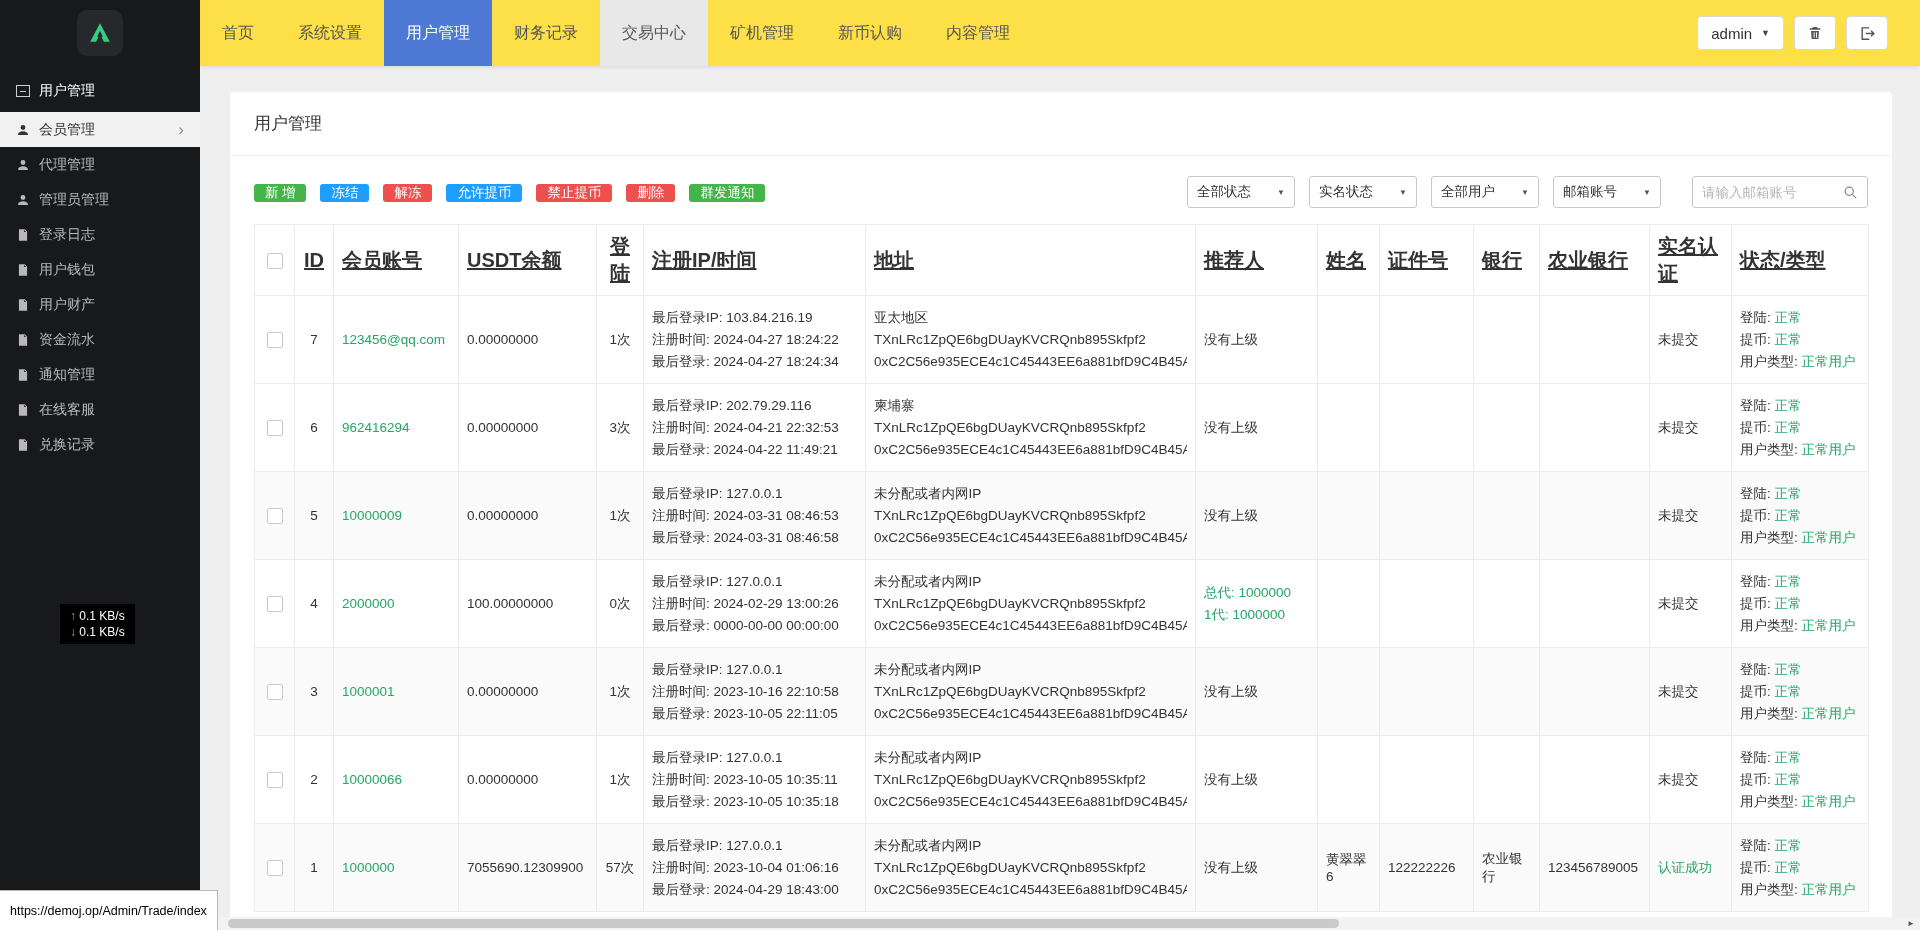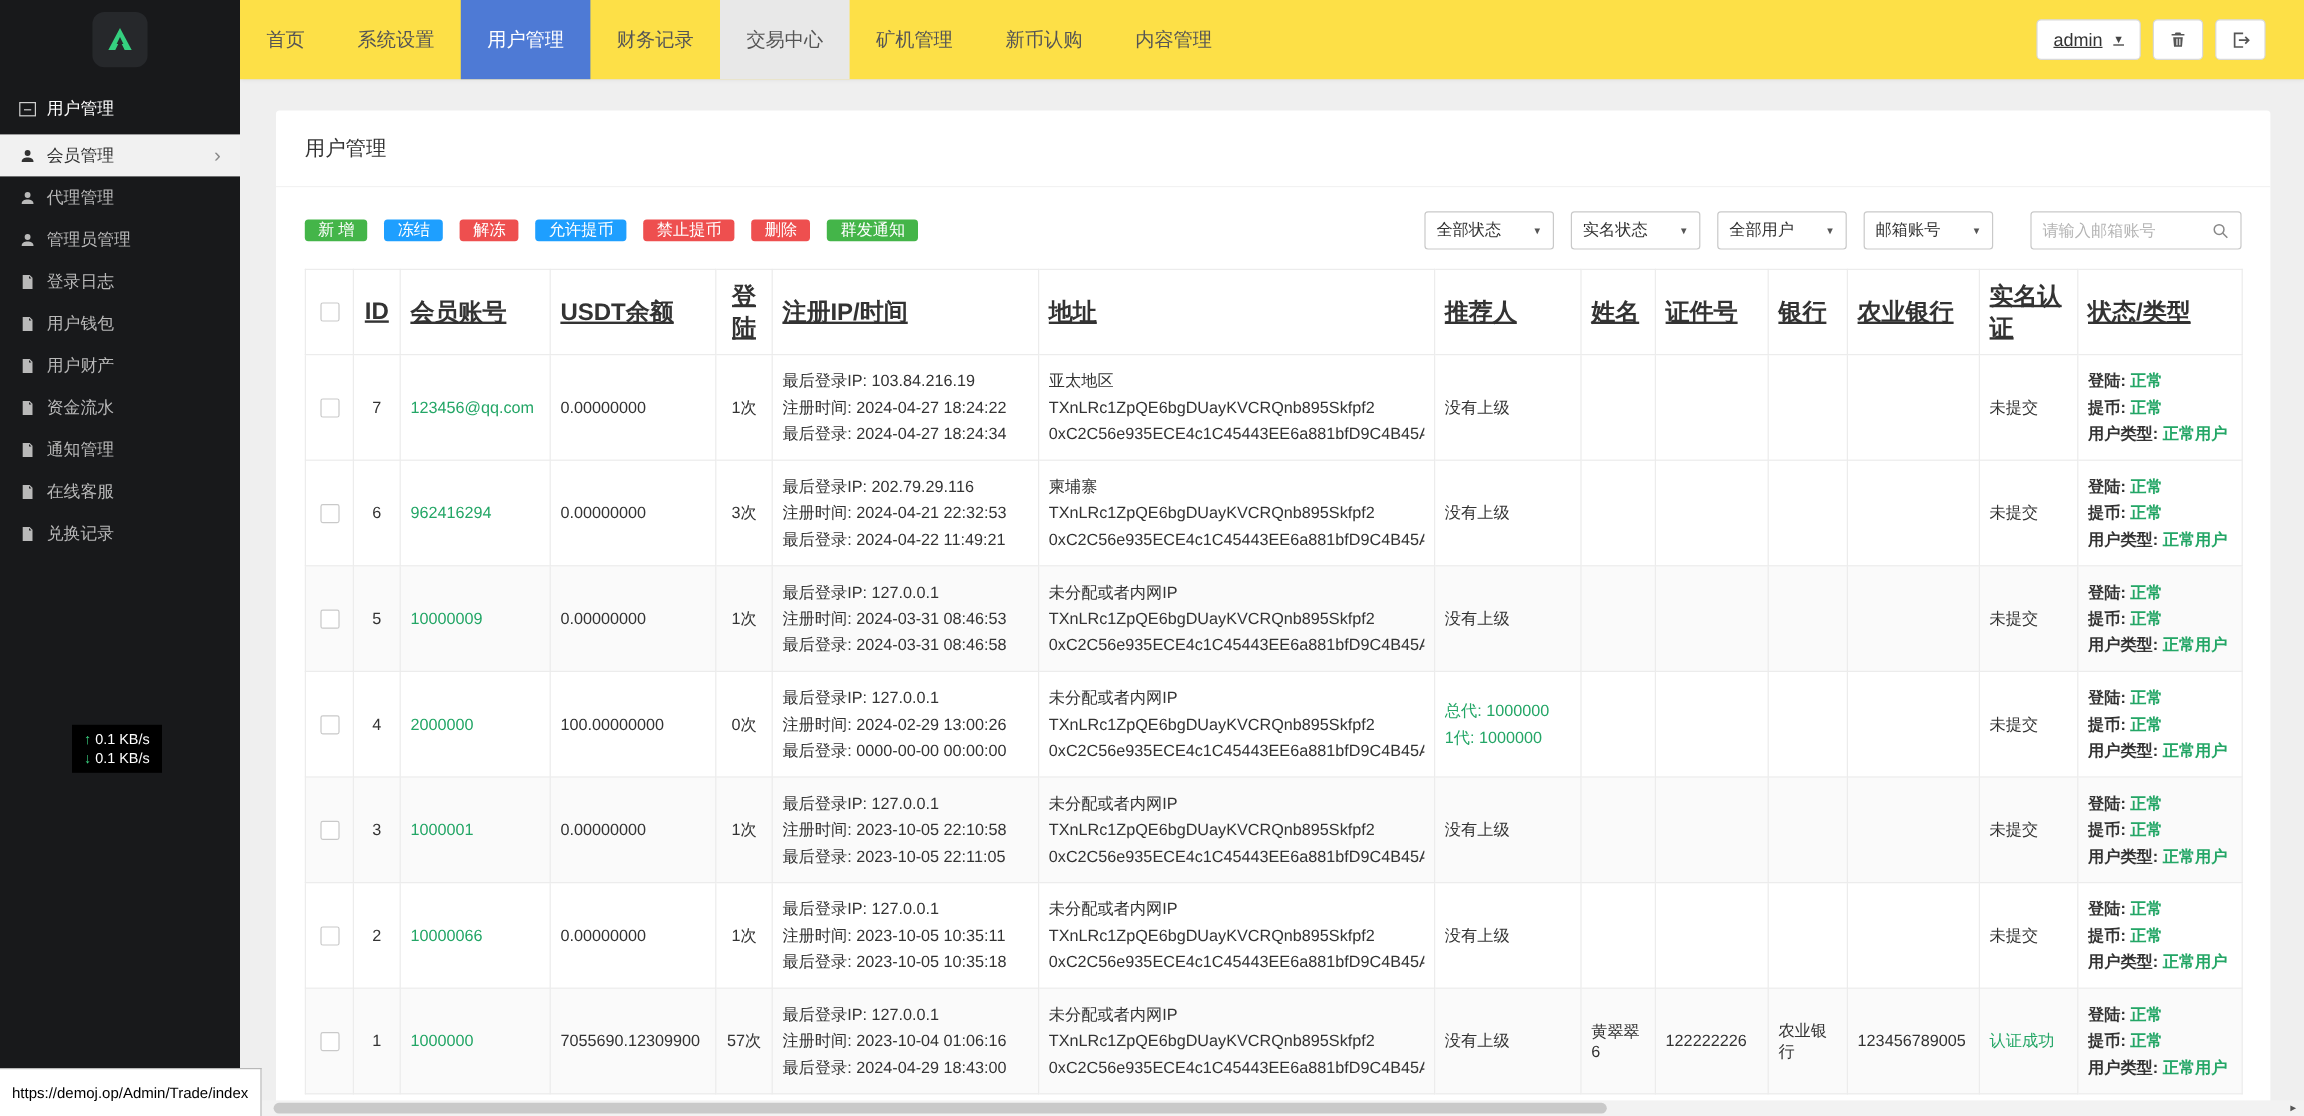--- a/index.html
+++ b/index.html
@@ -22,21 +22,21 @@
   .menu-item .chev { margin-left:auto; color:#8a8a8a; font-size:17px; line-height:1; }
   .net-box { position:absolute; left:60px; top:604px; background:#000; color:#fff; font-size:12px; padding:4px 10px; line-height:16px; white-space:nowrap; }
   .net-box .arrow { color:#3ad07f; }
 
   
   .topbar { position:absolute; left:200px; top:0; right:0; height:66px; background:#fde047; display:flex; align-items:stretch; box-shadow:0 1px 4px rgba(0,0,0,.10); z-index:10; }
   .nav { display:flex; align-items:stretch; }
   .nav-item { display:flex; align-items:center; padding:0 22px; font-size:16px; color:#555; cursor:pointer; }
   .nav-item.active { background:#4e7ad5; color:#fff; }
   .nav-item.hovered { background:#e8e8e8; }
-  .topbar-right { margin-left:auto; display:flex; align-items:center; gap:10px; padding-right:32px;text-decoration:underline; }
+  .topbar-right { margin-left:auto; display:flex; align-items:center; gap:10px; padding-right:32px; }
   .admin-dd { height:34px; border:1px solid #d9d9d9; border-radius:4px; display:flex; align-items:center; gap:9px; padding:0 13px; font-size:15px; color:#333; cursor:pointer; background:#fff; }
   .admin-dd .caret { font-size:9px; color:#444; }
   .icon-btn { width:42px; height:34px; border:1px solid #d9d9d9; border-radius:4px; display:flex; align-items:center; justify-content:center; background:#fff; cursor:pointer; }
 
   
   .main { position:absolute; left:200px; top:66px; right:0; bottom:0; overflow:hidden; }
   .card { margin:26px 28px 0 30px; background:#fff; border-radius:3px; }
   .card-title { font-size:17px; color:#333; padding:20px 24px; border-bottom:1px solid #f2f2f2; }
   .toolbar { display:flex; align-items:center; padding:20px 24px 16px; }
   .btn { height:18px; padding:0 11px; margin-right:14px; border:none; border-radius:3px; color:#fff; font-size:13.5px; cursor:pointer; font-family:Liberation Serif, serif; white-space:nowrap; }
@@ -54,21 +54,21 @@
   
   table { width:calc(100% - 48px); margin:0 24px; border-collapse:collapse; table-layout:fixed; }
   th,td { border:1px solid #ececec; padding:8px; text-align:left; vertical-align:middle; }
   thead th { height:44px; font-size:20px; font-weight:bold; color:#333; background:#fff;text-decoration:underline; }
   td { font-size:13.5px; color:#333; }
   tbody tr { height:88px; }
   tbody tr:nth-child(2n+3) { background:#fafafa; }
   .c-center { text-align:center; }
   td.multi { padding:10px 8px; }
   .multi div { line-height:22px; white-space:nowrap; overflow:hidden; }
-  td.clip { overflow:hidden;font-weight:bold; }
+  td.clip { overflow:hidden; }
   .lnk { color:#23a666; cursor:pointer; }
   .checkbox { display:inline-block; width:16px; height:16px; border:1px solid #c9c9c9; border-radius:2px; background:#fff; vertical-align:middle; cursor:pointer; }
   .table-footer { padding:15px 24px; font-size:13.5px; color:#333; }
 
   
   .hscrollbar { position:absolute; left:200px; right:0; bottom:0; height:13px; background:#f2f2f2; display:flex; align-items:center; z-index:40; }
   .hs-arrow { width:18px; height:13px; display:flex; align-items:center; justify-content:center; color:#555; font-size:8px; cursor:pointer; }
   .hs-track { flex:1; position:relative; height:13px; }
   .hs-thumb { position:absolute; left:10px; top:2px; height:9px; width:66%; background:#c9c9c9; border-radius:5px; }
 
@@ -382,21 +382,21 @@
             </td>
           </tr>
           <tr>
             <td class="c-center"><span class="checkbox"></span></td>
             <td class="c-center">3</td>
             <td><span class="lnk">1000001</span></td>
             <td>0.00000000</td>
             <td class="c-center">1次</td>
             <td class="multi">
               <div>最后登录IP: 127.0.0.1</div>
-              <div>注册时间: 2023-10-05 22:10:58</div>
+              <div>注册时间: 2023-10-16 22:10:58</div>
               <div>最后登录: 2023-10-05 22:11:05</div>
             </td>
             <td class="multi">
               <div>未分配或者内网IP</div>
               <div>TXnLRc1ZpQE6bgDUayKVCRQnb895Skfpf2</div>
               <div>0xC2C56e935ECE4c1C45443EE6a881bfD9C4B45AD4</div>
             </td>
             <td class="multi">
               <div>没有上级</div>
             </td>

